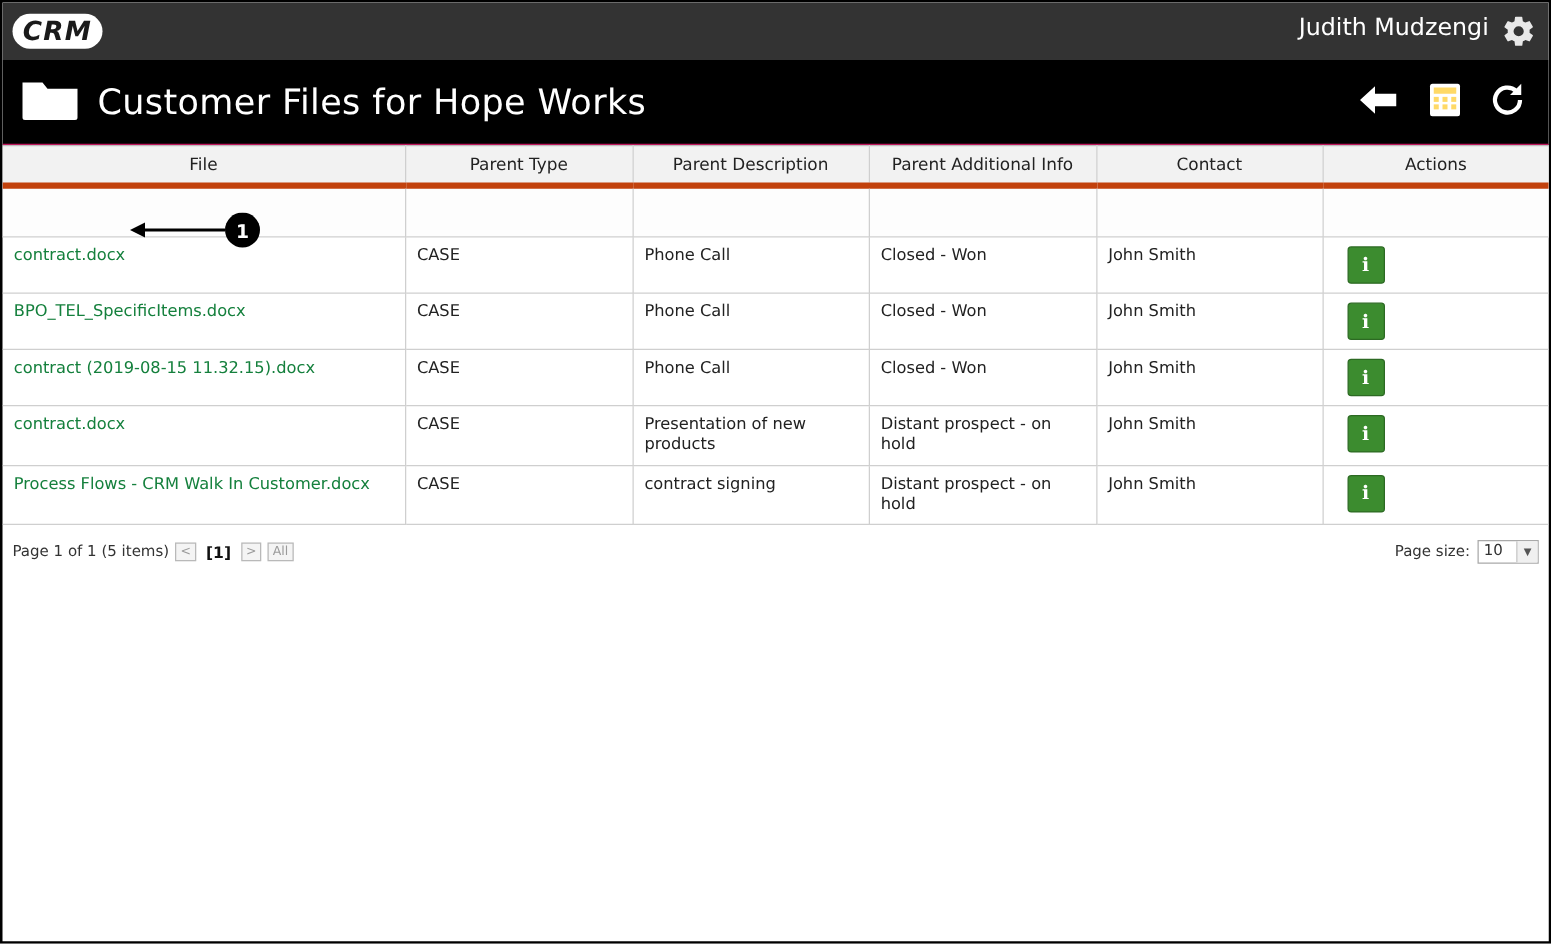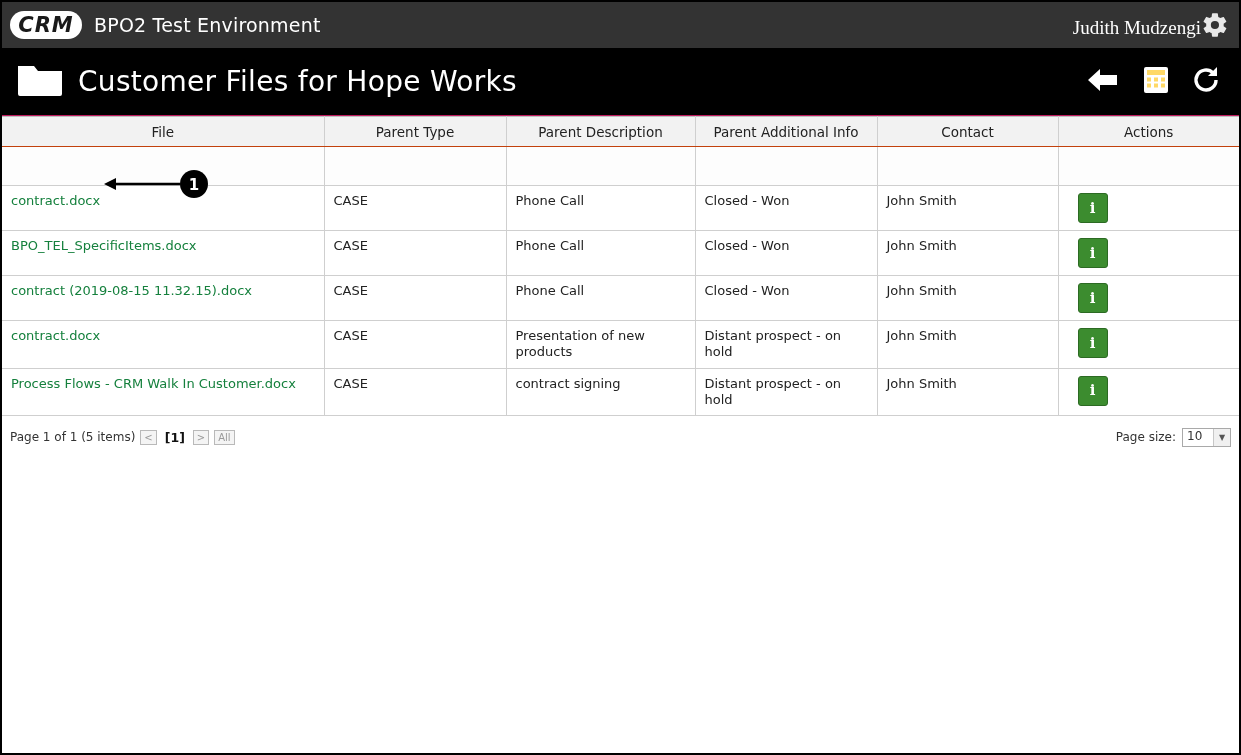--- a/index.html
+++ b/index.html
@@ -48,22 +48,22 @@
   }
   .env-title {
     color: #ffffff;
     font-size: 19px;
     font-weight: normal;
     letter-spacing: 0.2px;
   }
   .topbar-right {
     margin-left: auto;
     display: flex;
-    align-items: flex-end;
-    font-family: Liberation Serif, serif;
+    align-items: flex-start;
+    gap: 10px;
   }
   .user-name {
     color: #ffffff;
     font-size: 19px;
   }
   .gear-icon svg { display: block; }
 
   
   .pagehead {
     height: 68px;
@@ -100,21 +100,21 @@
   }
   table.grid th {
     background: #f2f2f2;
     font-weight: normal;
     font-size: 13.5px;
     color: #222;
     text-align: center;
     height: 29px;
     border-right: 1px solid #cfcfcf;
     border-top: 1px solid #bdbdbd;
-    border-bottom: 1px solid #c2410c;
+    border-bottom: 5px solid #c2410c;
     padding: 0 4px;
   }
   table.grid th:last-child { border-right: none; }
   tr.filter-row td {
     height: 24px;
     background: #fdfdfd;
     border-right: 1px solid #cfcfcf;
     border-bottom: 1px solid #cfcfcf;
     padding: 0;
   }
@@ -233,21 +233,20 @@
   }
   .annotation svg { display: block; }
 </style>
 </head>
 <body>
 
 <div class="screen">
 
   <div class="topbar">
     <div class="logo">CRM</div>
-    <div class="env-title">BPO2 Test Environment</div>
     <div class="topbar-right">
       <div class="user-name">Judith Mudzengi</div>
       <span class="gear-icon">
         <svg width="28" height="28" viewBox="0 0 24 24" aria-hidden="true">
           <path fill="#e8e8e8" d="M19.4 13a7.6 7.6 0 0 0 .06-1 7.6 7.6 0 0 0-.06-1l2.1-1.6a.5.5 0 0 0 .12-.64l-2-3.46a.5.5 0 0 0-.6-.22l-2.48 1a7.3 7.3 0 0 0-1.73-1l-.38-2.64A.5.5 0 0 0 13.94 2h-4a.5.5 0 0 0-.5.42l-.37 2.64a7.3 7.3 0 0 0-1.73 1l-2.48-1a.5.5 0 0 0-.6.22l-2 3.46a.5.5 0 0 0 .12.64L4.5 11a7.6 7.6 0 0 0 0 2l-2.1 1.6a.5.5 0 0 0-.12.64l2 3.46a.5.5 0 0 0 .6.22l2.48-1a7.3 7.3 0 0 0 1.73 1l.37 2.64a.5.5 0 0 0 .5.42h4a.5.5 0 0 0 .5-.42l.38-2.64a7.3 7.3 0 0 0 1.73-1l2.48 1a.5.5 0 0 0 .6-.22l2-3.46a.5.5 0 0 0-.12-.64zM11.94 15.5A3.5 3.5 0 1 1 15.44 12a3.5 3.5 0 0 1-3.5 3.5z"></path>
         </svg>
       </span>
     </div>
   </div>
 

